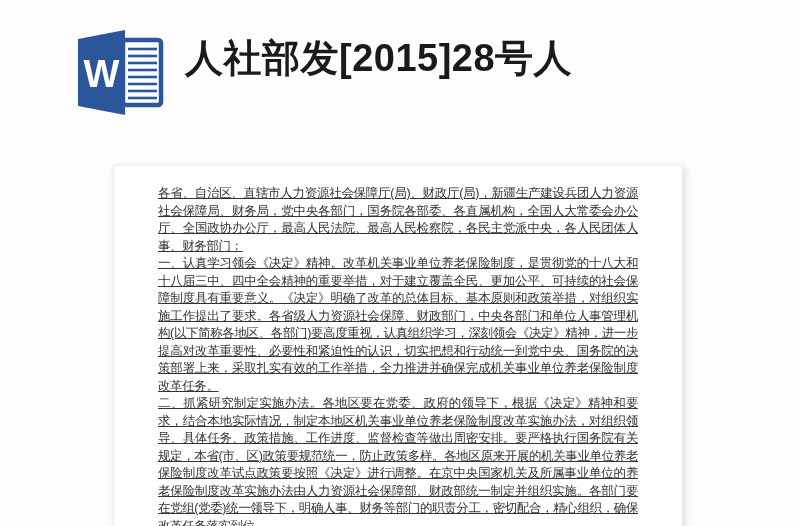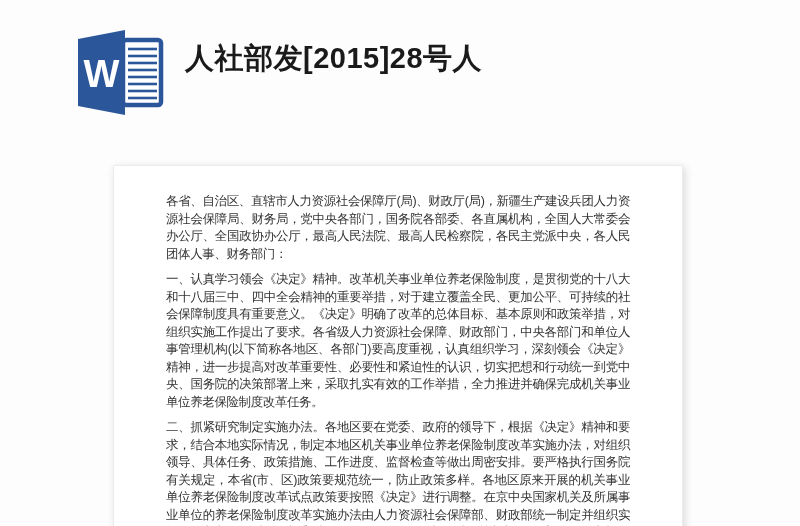--- a/index.html
+++ b/index.html
@@ -23,21 +23,21 @@
   .word-icon {
     width: 90px; height: 87px;
     flex: 0 0 auto;
   }
   .title-block {
     margin-left: 20px;
     margin-top: 10px;
     color: #1a1a1a;
   }
   .title-line {
-    font-size: 29px;
+    font-size: 38px;
     line-height: 39px;
     font-weight: 600;
     letter-spacing: 0.5px;
     white-space: nowrap;
   }
   .doc-page {
     position: absolute;
     left: 113px; top: 165px;
     width: 570px;
     height: 420px; 
@@ -46,21 +46,22 @@
     box-shadow: 2px 2px 8px rgba(0,0,0,0.14);
     padding: 19px 44px 0 44px;
   }
   .doc-body p {
     font-size: 12.5px;
     line-height: 17.5px;
     letter-spacing: -0.4px;
     color: #333333;
     text-align: justify;
     word-break: break-all;
-    margin: 8px;
+    margin: 0;
+    text-decoration: underline;
   }
 </style>
 </head>
 <body>
 
 <div class="canvas">
 
   <div class="header">
     <svg class="word-icon" viewBox="0 0 90 87" xmlns="http://www.w3.org/2000/svg">
 

